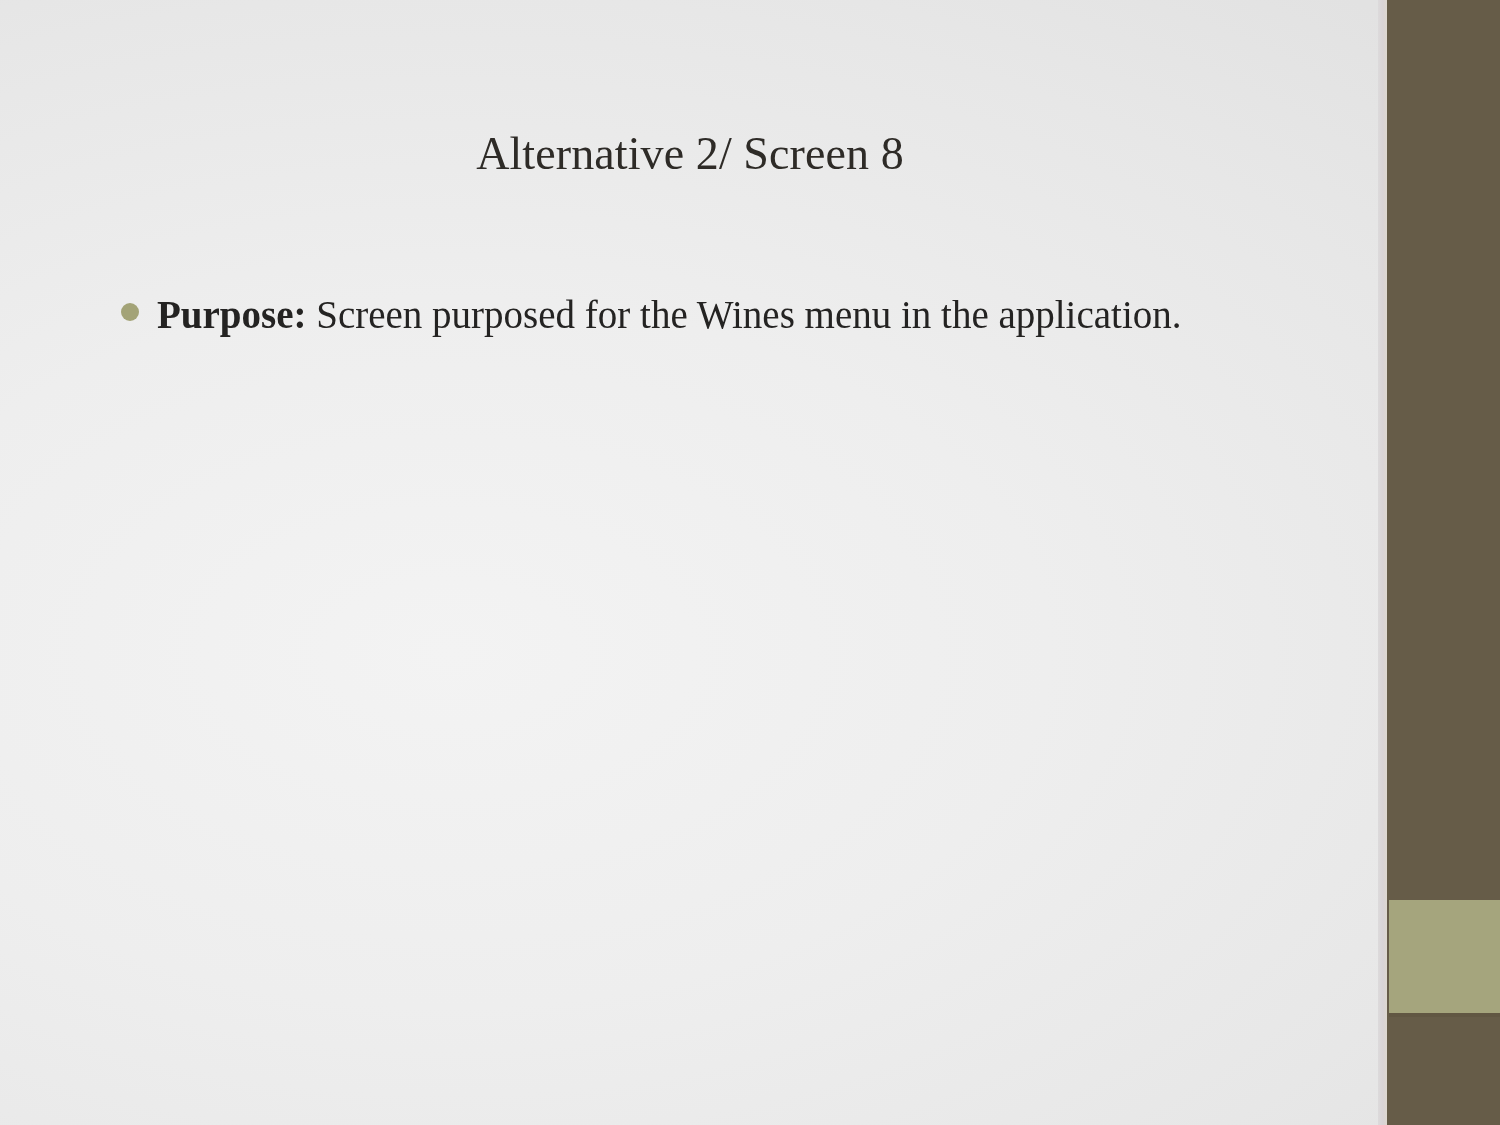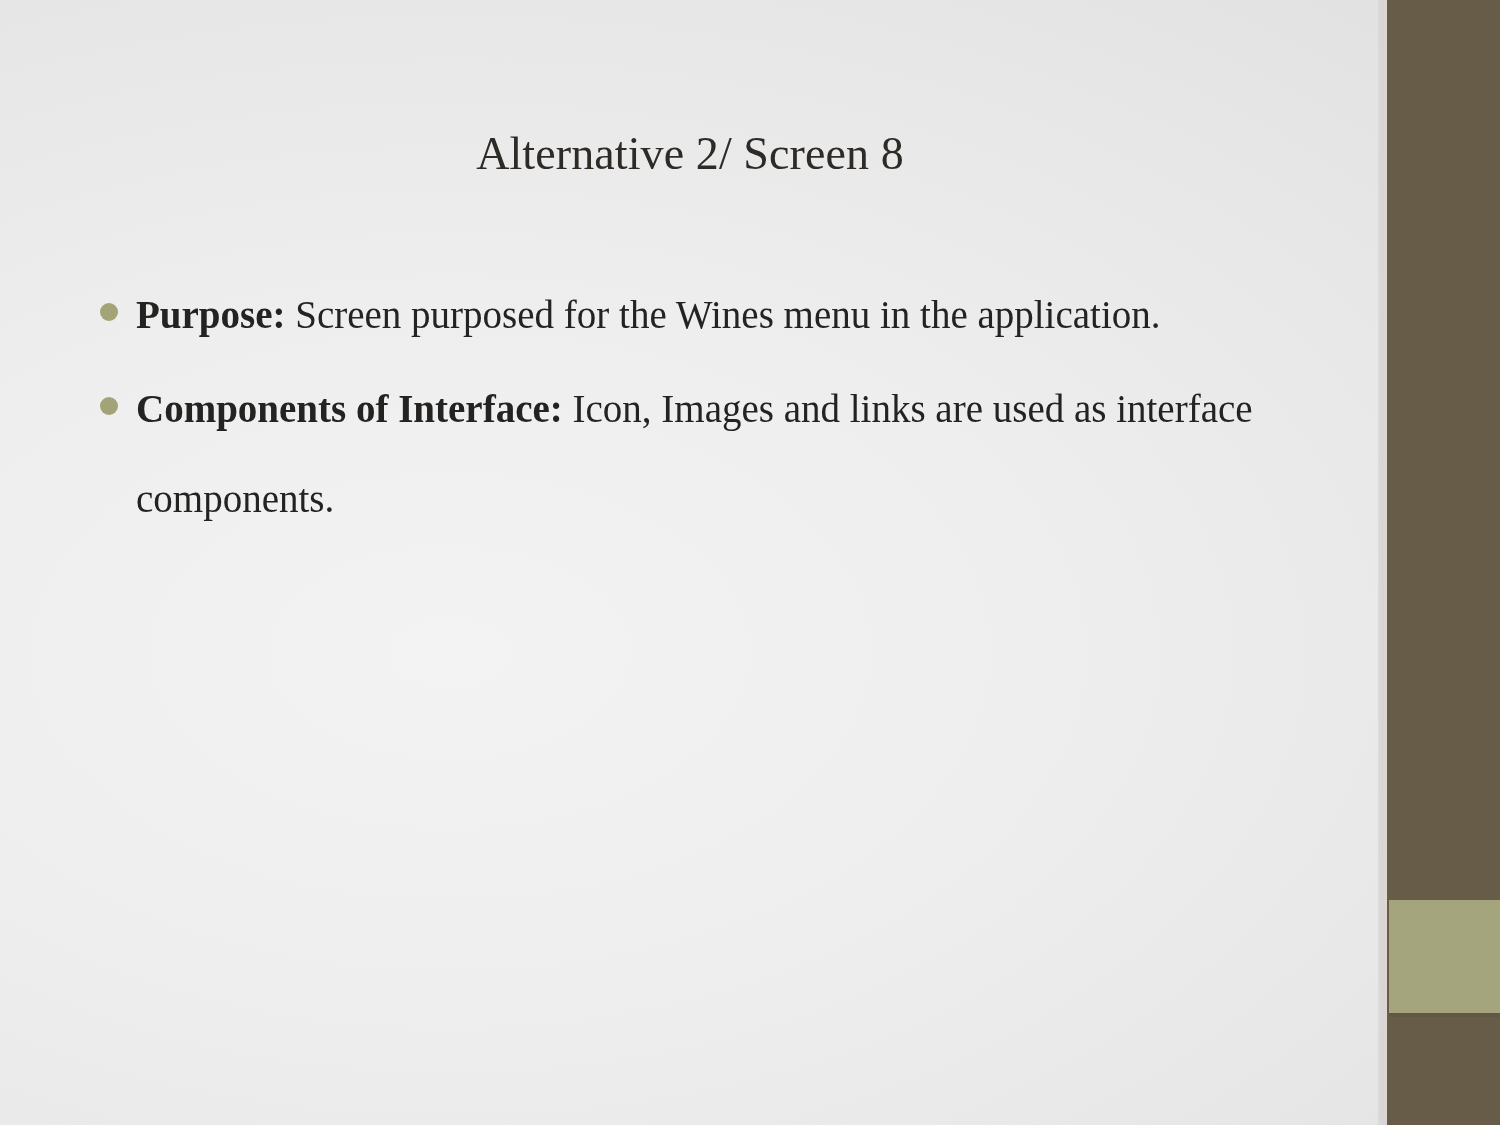--- a/index.html
+++ b/index.html
@@ -80,21 +80,21 @@
     line-height: 63px;
     letter-spacing: .1px;
     margin-top: 40px;
   }
   .title-line { display: block; }
 
   
   #content {
     position: absolute;
     top: 270px;
-    left: 88px;
+    left: 109px;
     width: 1330px;
   }
   .bullet-row {
     position: relative;
     padding-left: 48px;
     color: #242322;
     font-size: 39px;
     line-height: 90px;
     margin-bottom: 4px;
   }
@@ -136,20 +136,16 @@
     <span class="title-line">Alternative 2/ Screen 8</span>
   </div>
 
   <div id="content">
 
     <div class="bullet-row justified">
       <span class="bullet-dot"></span>
       <span class="bullet-text"><span class="lead">Purpose:</span><span> Screen purposed for the Wines menu in the application.</span></span>
     </div>
 
-    <div class="bullet-row">
-      <span class="bullet-dot"></span>
-      <span class="bullet-text"><span class="lead"> Components of Interface:</span><span> Icon, Images and links are used as interface components.</span></span>
-    </div>
 
 
   </div>
 </div>
 
 </body></html>

